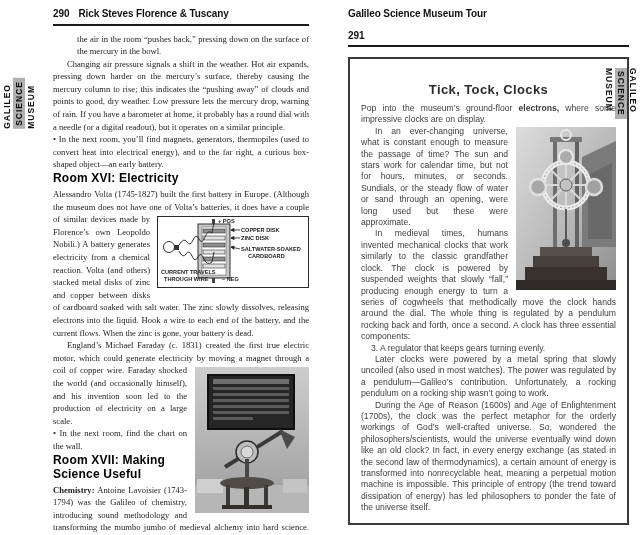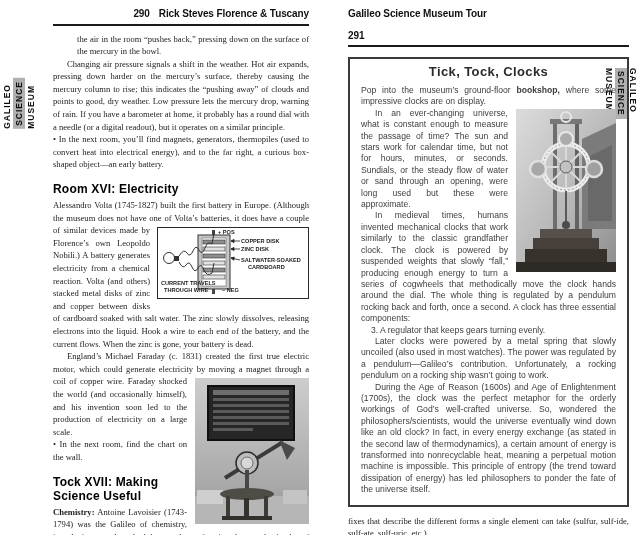--- a/index.html
+++ b/index.html
@@ -11,40 +11,40 @@
   .tab span{display:block;}
   .tab-left{left:1px;top:74px;writing-mode:vertical-rl;transform:rotate(180deg);}
   .tab-right{right:1px;top:64px;writing-mode:vertical-rl;}
   .tab .hl{background:#b0b0b0;padding:3px 1px;margin:4px 0;}
   .tab .plain{padding:1px 1px;margin:3px 0;}
 
   
   .page{position:absolute;top:8px;}
   .page-left{left:53px;width:256px;}
   .page-right{left:348px;width:281px;}
-  .page-header{display:flex;align-items:baseline;gap:9px;font:bold 10px/1.25 "Liberation Sans",sans-serif;color:#111;border-bottom:2px solid #1a1a1a;padding-bottom:3px;letter-spacing:-0.1px;justify-content:flex-end;}
+  .page-header{display:flex;align-items:baseline;gap:9px;font:bold 10px/1.25 "Liberation Sans",sans-serif;color:#111;border-bottom:2px solid #1a1a1a;padding-bottom:3px;letter-spacing:-0.1px;}
   .page-header.right{justify-content:flex-end;flex-direction:column;}
   .pgnum{font-weight:bold;}
 
   
   .serif p{margin:0;font:8.6px/12.6px "Liberation Serif",serif;color:#1c1c1c;text-align:justify;}
   .serif .first{margin-top:7px;margin-left:24px;}
   .indent{text-indent:14px;}
   .bullet{font-style:italic;margin:1px 0 2px;}
-  h2{font:bold 12px/14px "Liberation Sans",sans-serif;color:#000;margin:11px 0 3px;letter-spacing:.2px;}
+  h2{font:bold 12px/14px "Liberation Sans",sans-serif;color:#000;margin:0 0 3px;letter-spacing:.2px;}
   .lead-bold{font-weight:bold;font-family:Liberation Serif, serif;}
 
   
   .diagram-float{float:right;width:152px;height:72px;border:1px solid #2a2a2a;margin:3px 0 3px 7px;background:#fff;box-sizing:border-box;}
   .photo-float{float:right;width:114px;height:146px;margin:3px 0 2px 8px;}
   .clock-float{float:right;width:100px;height:163px;margin:1px 0 4px 8px;}
   svg{display:block;}
 
   
-  .box{border:2px solid #3a3a3a;padding:3px 11px 9px;margin-top:10px;}
+  .box{border:2px solid #3a3a3a;padding:21px 11px 9px;margin-top:10px;}
   .box-title{text-align:center;font:bold 13px/15px "Liberation Sans",sans-serif;color:#2b2b2b;letter-spacing:.4px;margin:2px 0 6px;}
   .box p{margin:0;font:8.6px/11.4px "Liberation Sans",sans-serif;color:#3d3d3d;text-align:justify;}
   .box .bindent{text-indent:14px;}
   .box .li{padding-left:15px;text-indent:-9px;margin-left:4px;text-align:left;}
   .after{margin-top:8px;}
 </style>
 </head>
 <body>
 
 <div class="spread">
@@ -148,34 +148,34 @@
         <ellipse cx="52" cy="116" rx="27" ry="6" fill="#4f4b45"></ellipse>
         <rect x="31" y="118" width="4" height="22" fill="#3e3a35"></rect>
         <rect x="69" y="118" width="4" height="22" fill="#3e3a35"></rect>
         <rect x="49" y="120" width="5" height="22" fill="#35312c"></rect>
         <rect x="27" y="138" width="50" height="4" fill="#33302b"></rect>
       </svg>
         </span><span>Faraday shocked the world (and occasionally himself), and his invention soon led to the production of electricity on a large scale.</span></p>
 
     <p class="bullet">• In the next room, find the chart on the wall.</p>
 
-    <h2>Tock XVII: Making Science Useful</h2>
+    <h2>Room XVII: Making Science Useful</h2>
 
     <p><span class="lead-bold">Chemistry:</span><span> Antoine Lavoisier (1743-1794) was the Galileo of chemistry, introducing sound methodology and transforming the mumbo jumbo of medieval alchemy into hard science. He created the precursor to our modern periodic table of the elements and used the standardized terminology of suf-</span></p>
   </div>
 
   <div class="page page-right serif">
     <div class="page-header right">
       <span>Galileo Science Museum Tour</span>
       <span class="pgnum">291</span>
     </div>
 
     <div class="box">
       <div class="box-title">Tick, Tock, Clocks</div>
-      <p><span>Pop into the museum’s ground-floor </span><b>bookshop,</b><span> where some impressive clocks are on display.</span></p>
+      <p><span>Pop into the museum’s ground-floor </span><b>electrons,</b><span> where some impressive clocks are on display.</span></p>
 
       <div class="clock-float">
           <svg width="100" height="163" viewBox="0 0 100 163">
         <defs>
           <linearGradient id="cbg" x1="0" y1="0" x2="1" y2="1">
             <stop offset="0" stop-color="#dcdcdc"></stop>
                 <stop offset="0.6" stop-color="#b4b4b4"></stop>
                 <stop offset="1" stop-color="#8c8c8c"></stop>
           </linearGradient>
         </defs>

